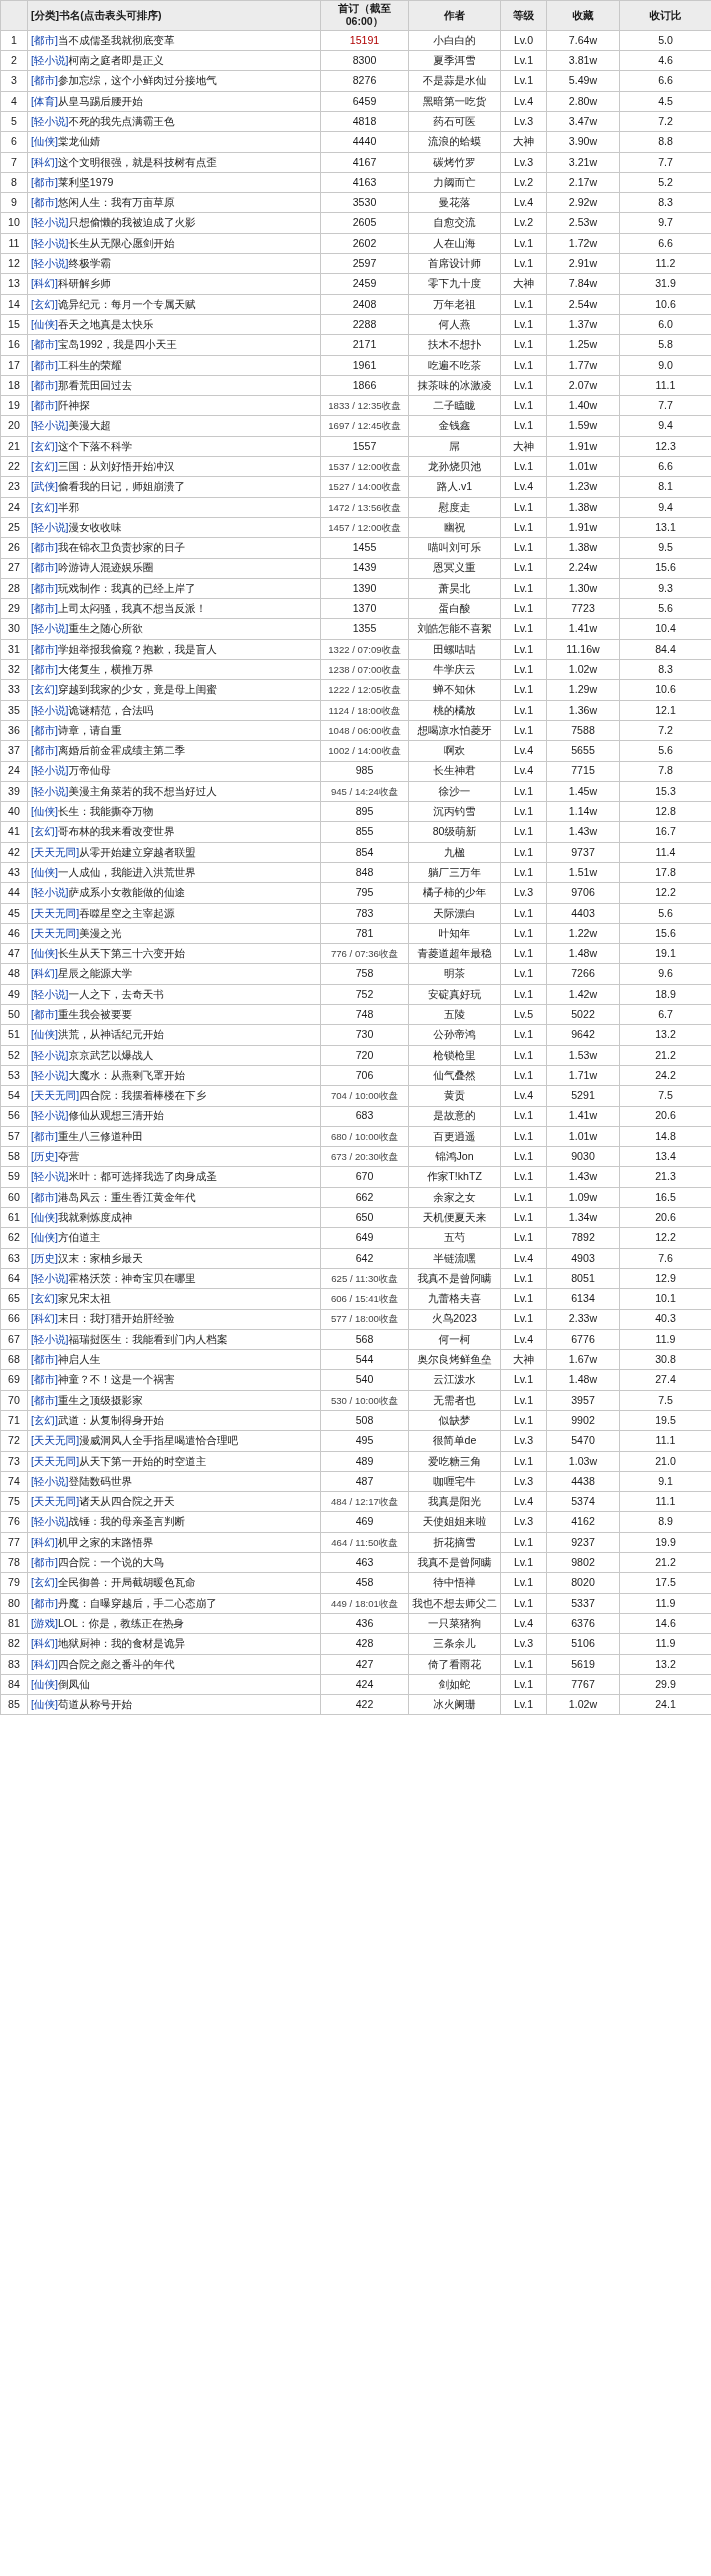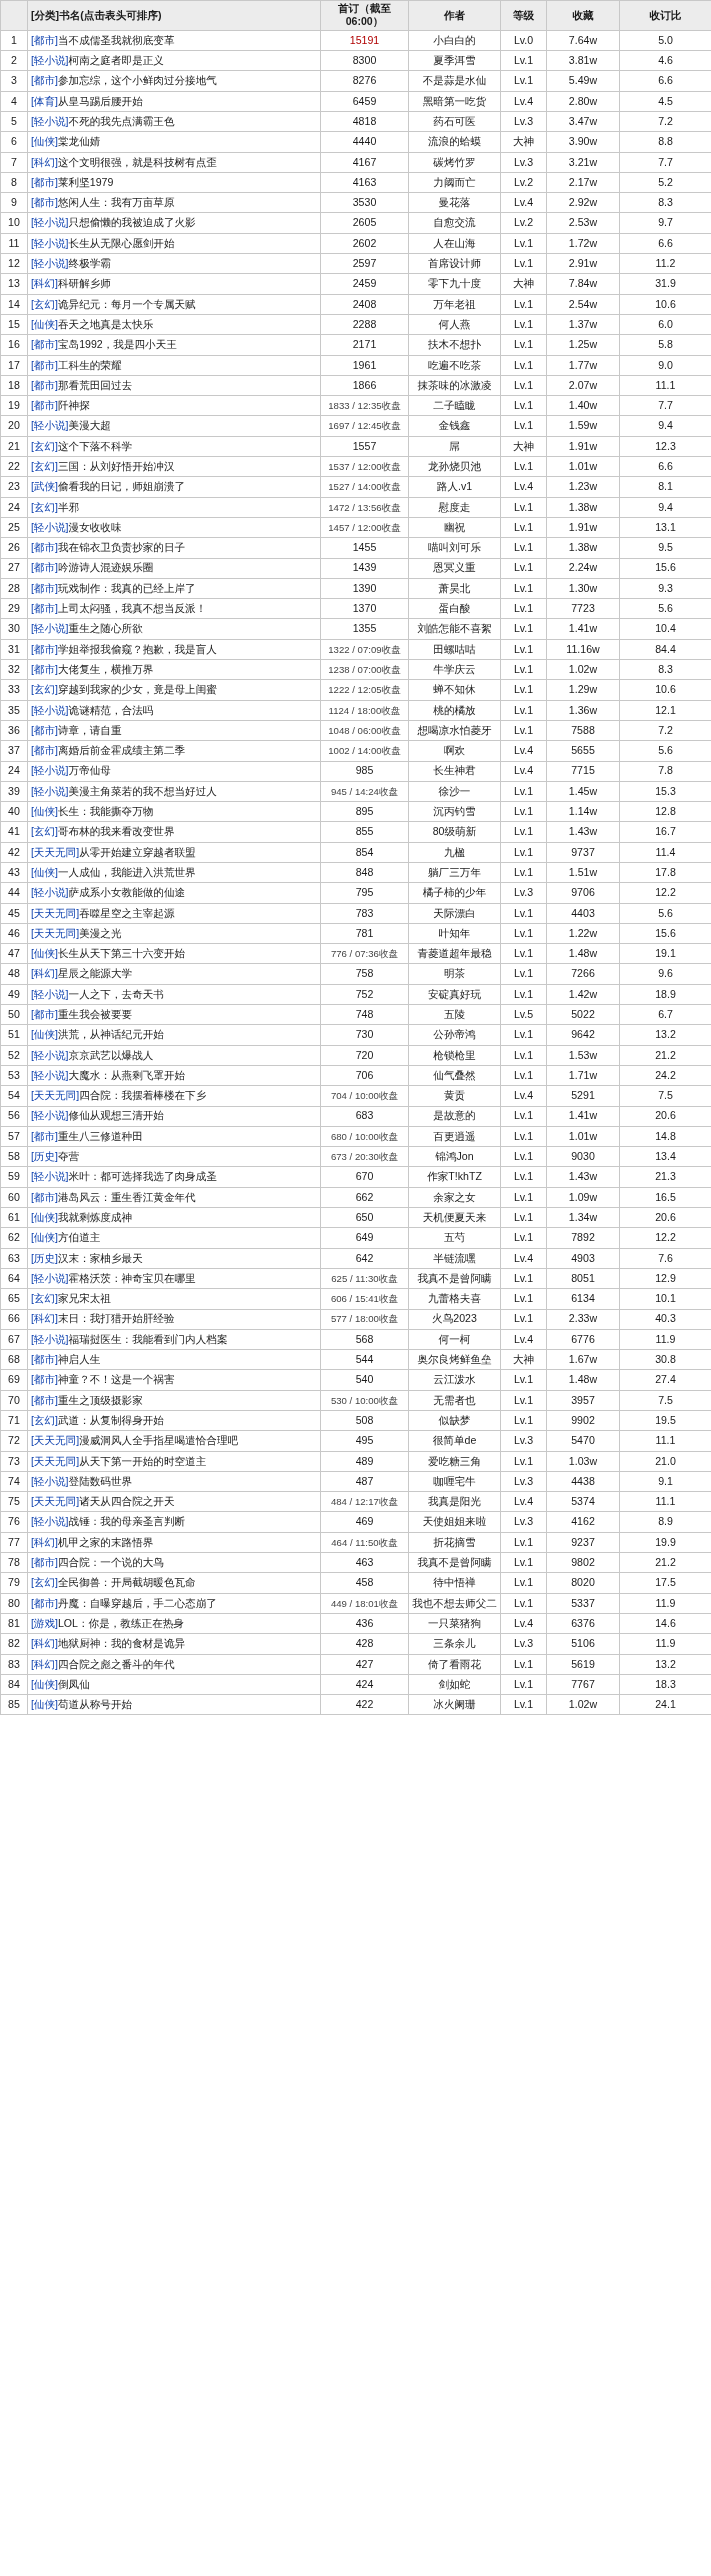--- a/index.html
+++ b/index.html
@@ -782,21 +782,21 @@
           <td class="fav">5619</td>
           <td class="ratio">13.2</td>
         </tr>
         <tr>
           <td class="num">84</td>
           <td class="title"><span class="cat">[仙侠]</span><span>倒凤仙</span></td>
           <td class="first">424</td>
           <td class="author">剑如蛇</td>
           <td class="level">Lv.1</td>
           <td class="fav">7767</td>
-          <td class="ratio">18.3</td>
+          <td class="ratio">29.9</td>
         </tr>
         <tr>
           <td class="num">85</td>
           <td class="title"><span class="cat">[仙侠]</span><span>苟道从称号开始</span></td>
           <td class="first">422</td>
           <td class="author">冰火阑珊</td>
           <td class="level">Lv.1</td>
           <td class="fav">1.02w</td>
           <td class="ratio">24.1</td>
         </tr>

